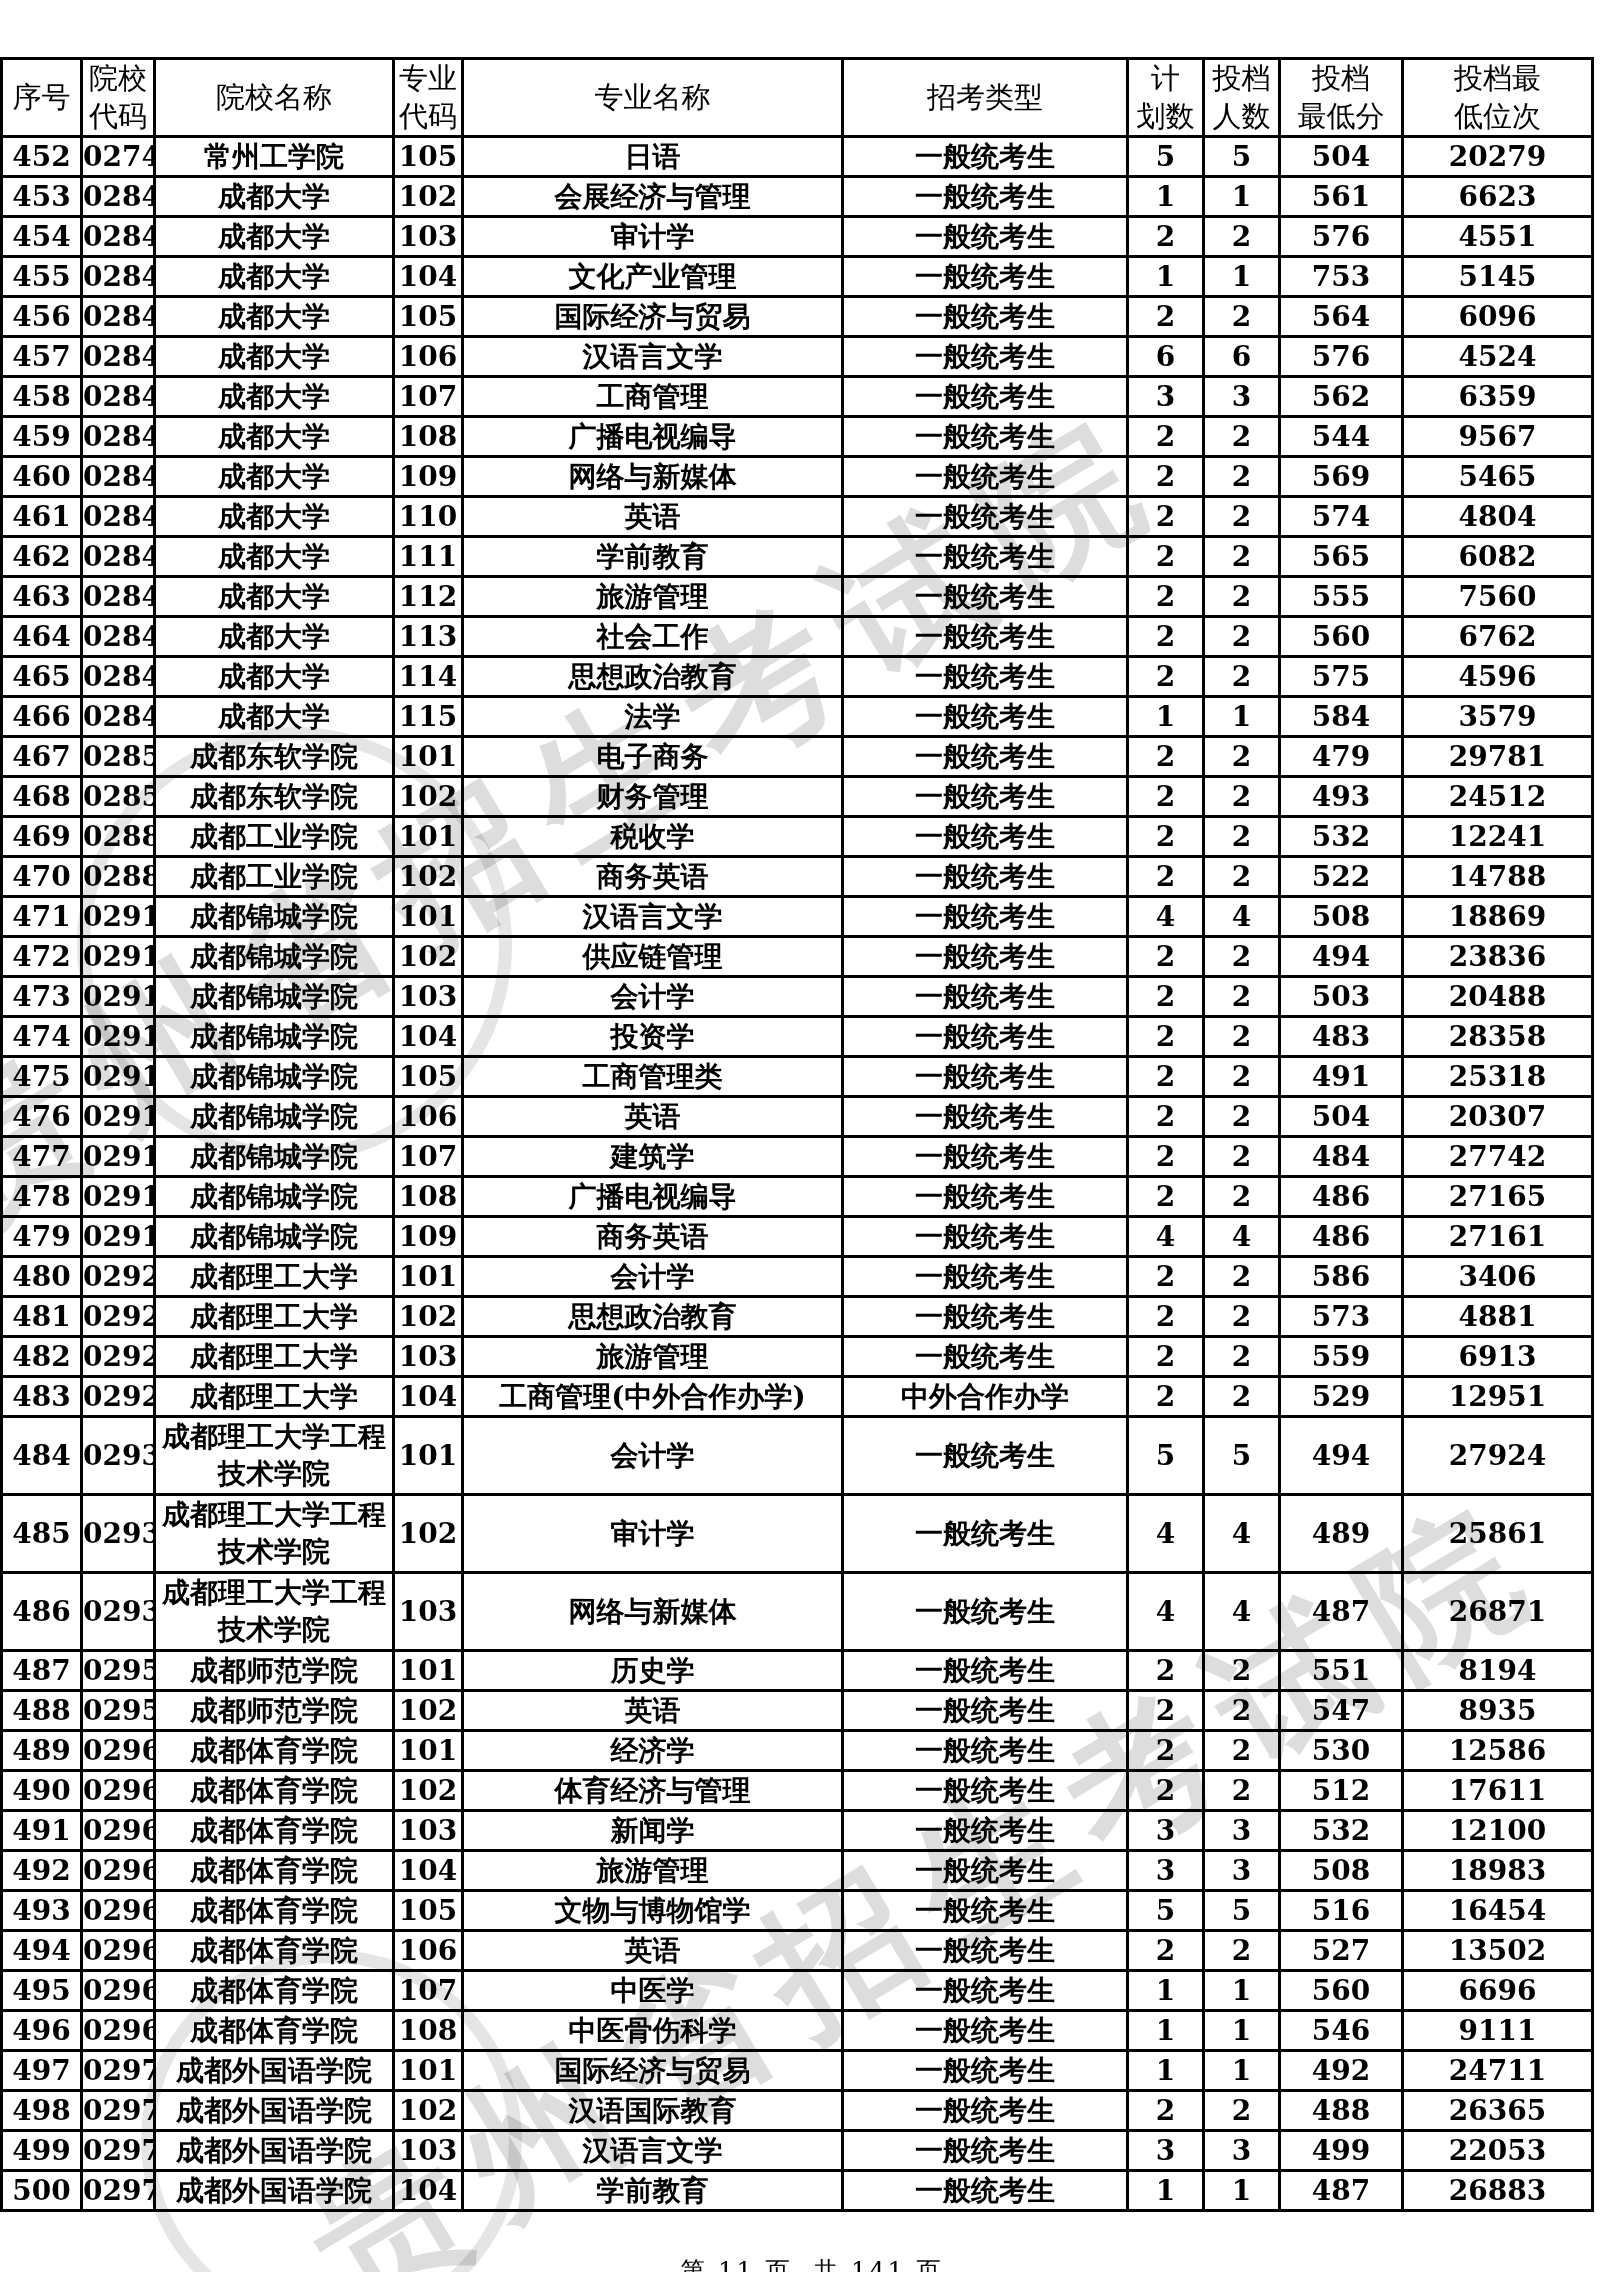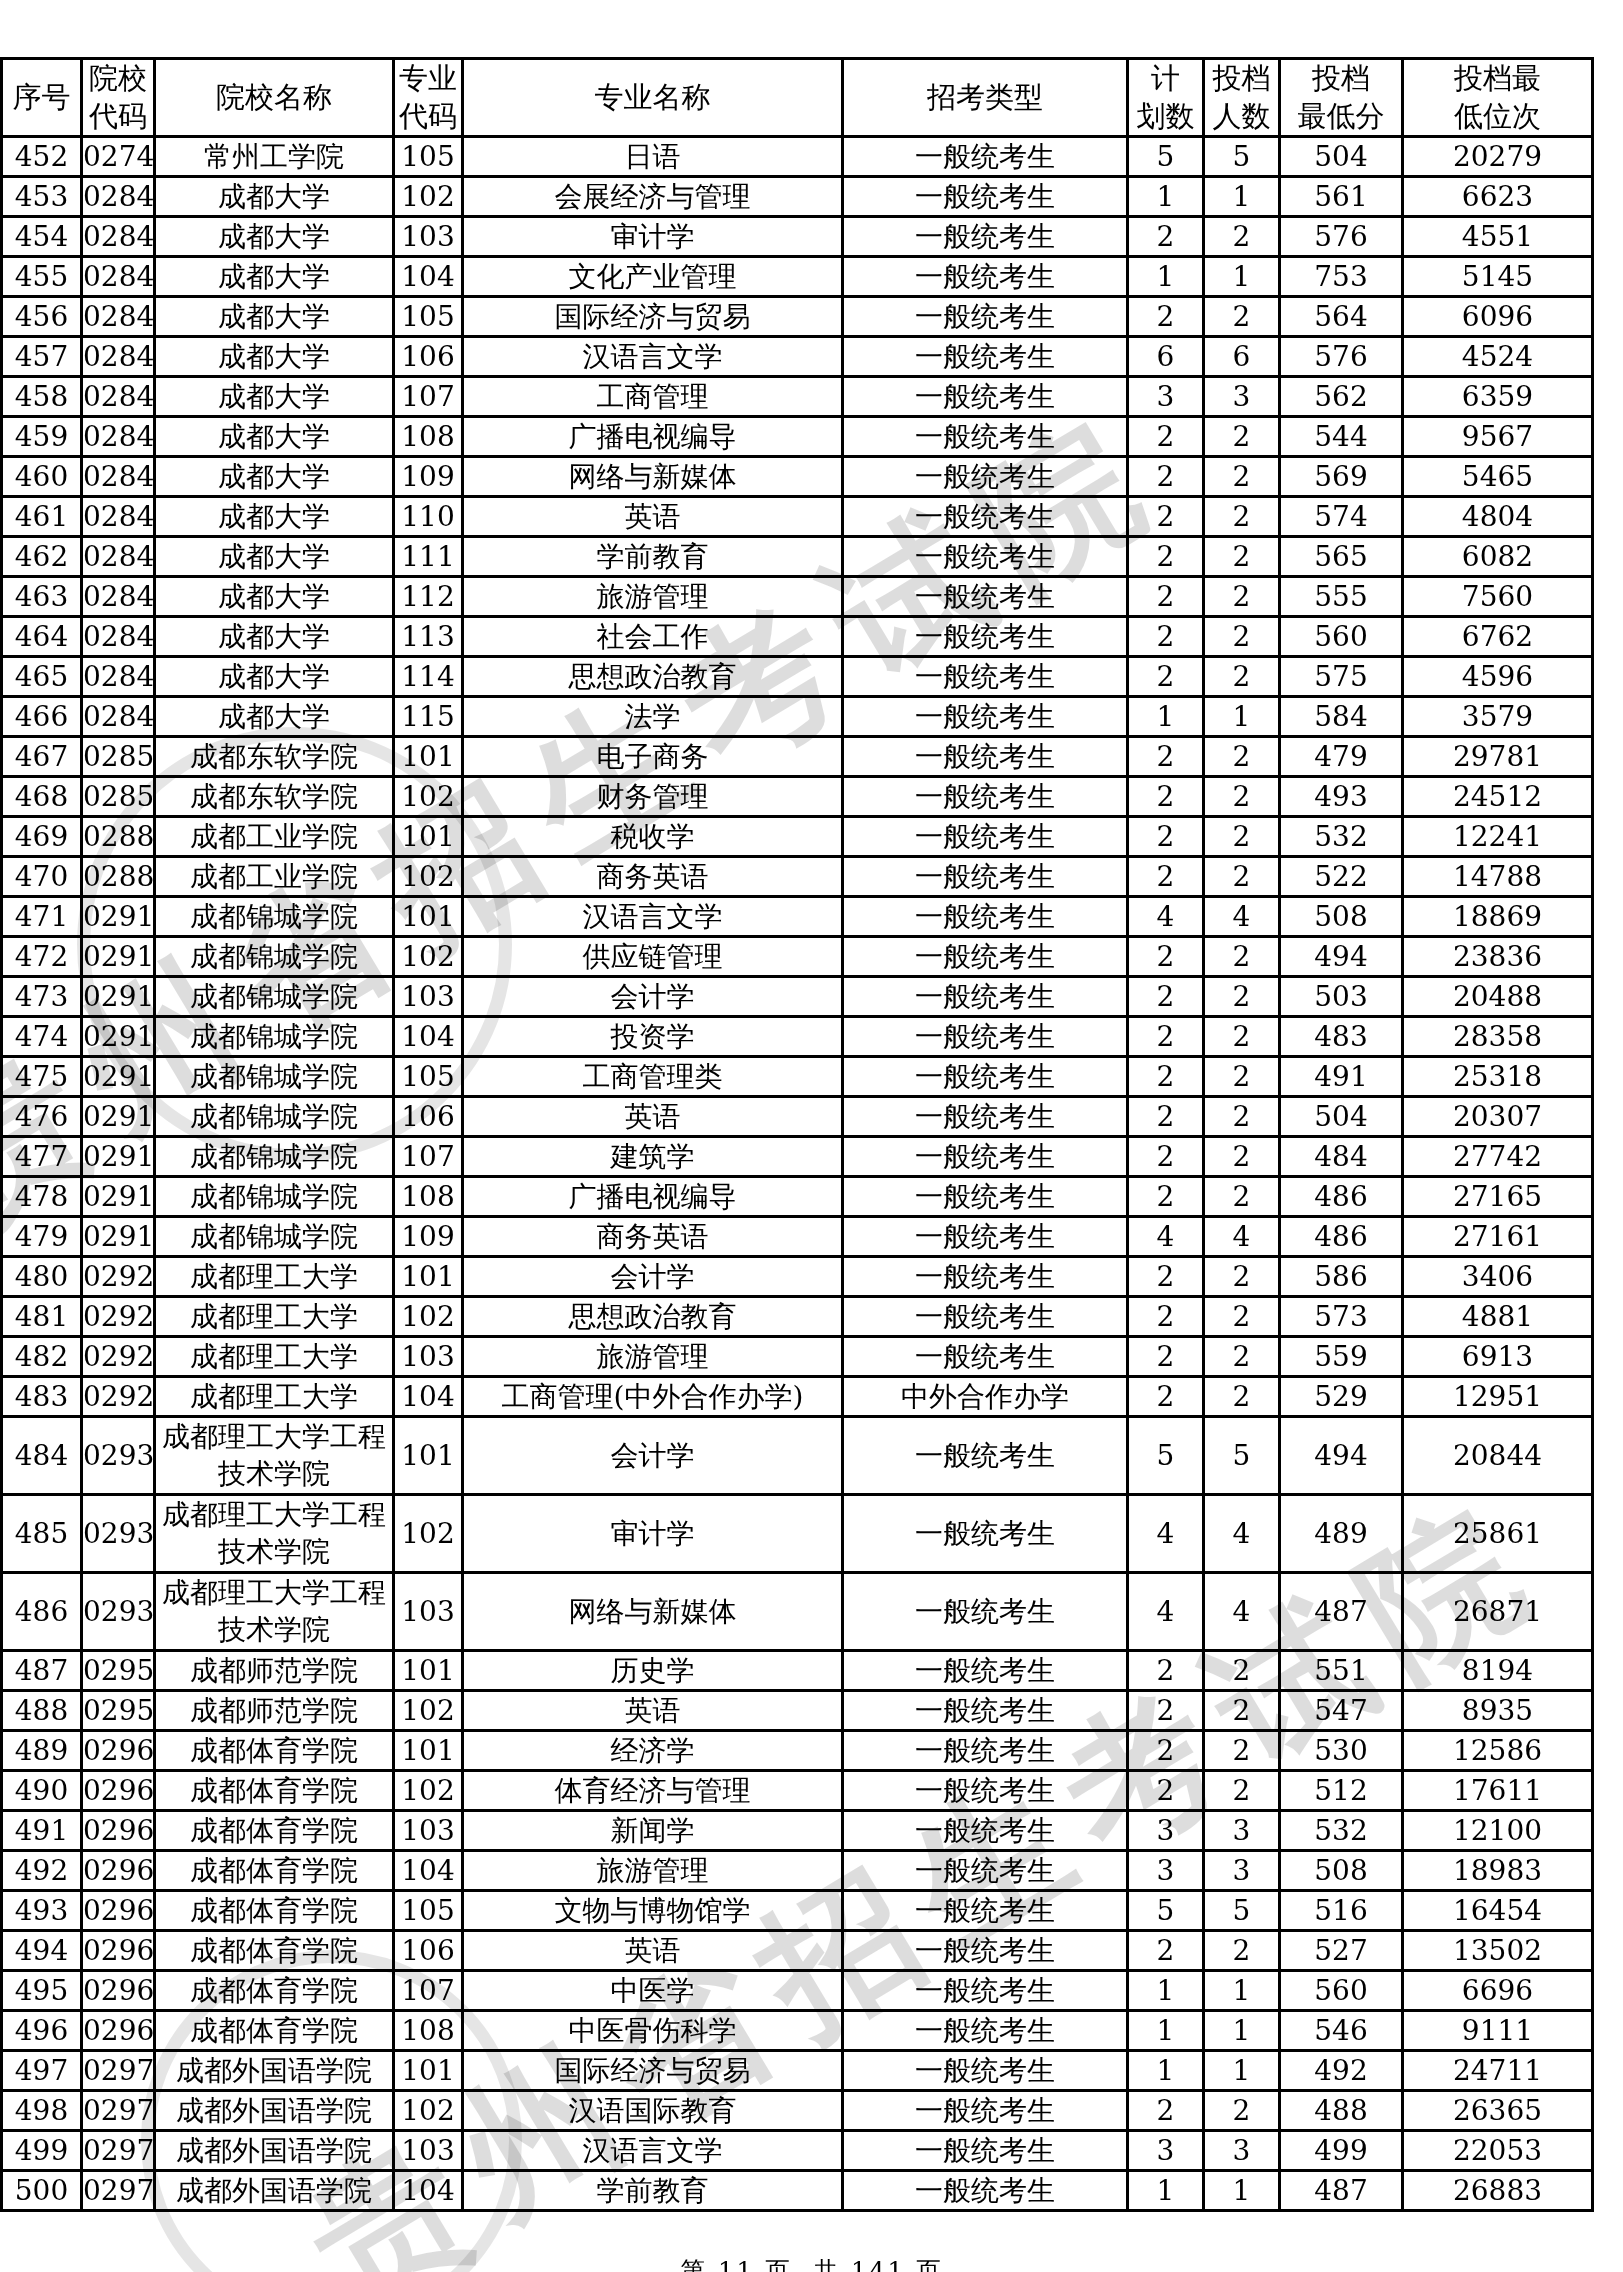--- a/index.html
+++ b/index.html
@@ -60,21 +60,21 @@
     line-height: 1.3;
     white-space: pre-line;
     overflow: hidden;
     background: transparent;
   }
   .score-table th {
     font-weight: normal;
     font-size: 29px;
   }
   .score-table thead tr { height: 69px; }
-  .score-table tbody tr { height: 40px; }
+  .score-table tbody tr { height: 40px; font-weight: bold; }
   .score-table tbody tr.tall { height: 78px; }
 
   
   .page-footer {
     position: absolute;
     left: 0;
     top: 2218px;
     width: 1624px;
     z-index: 1;
     text-align: center;
@@ -515,21 +515,21 @@
         <td>484</td>
         <td>0293</td>
         <td>成都理工大学工程
 技术学院</td>
         <td>101</td>
         <td>会计学</td>
         <td>一般统考生</td>
         <td>5</td>
         <td>5</td>
         <td>494</td>
-        <td>20844</td>
+        <td>27924</td>
       </tr>
       <tr class="tall">
         <td>485</td>
         <td>0293</td>
         <td>成都理工大学工程
 技术学院</td>
         <td>102</td>
         <td>审计学</td>
         <td>一般统考生</td>
         <td>4</td>

